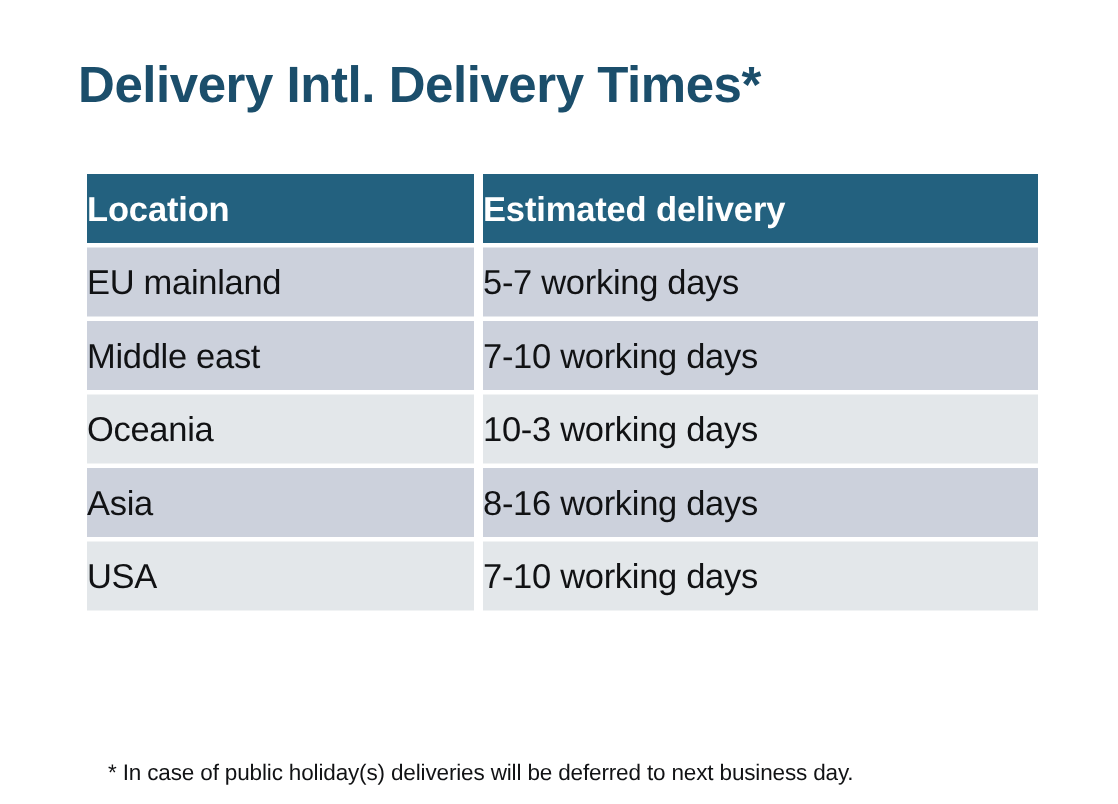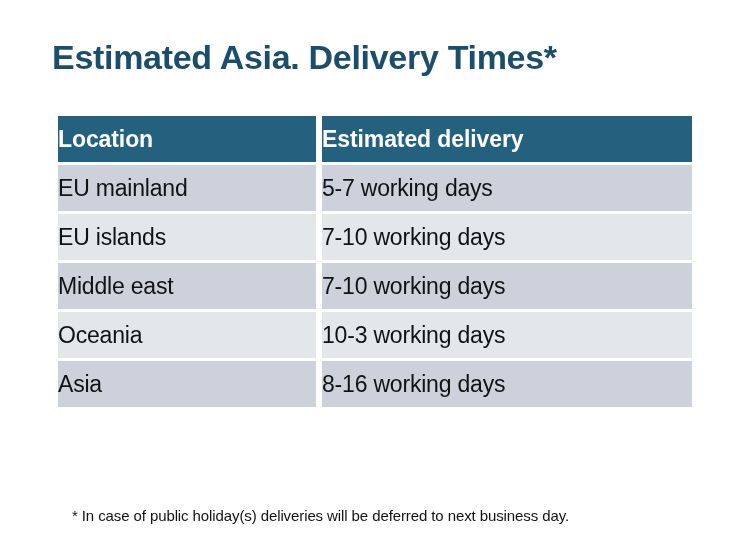--- a/index.html
+++ b/index.html
@@ -91,52 +91,52 @@
     color: #111214;
     letter-spacing: -0.1px;
     white-space: nowrap;
   }
 </style>
 </head>
 <body>
 
 <div class="page">
 
-  <div class="page-title">Estimated Asia. Delivery Times*</div>
+  <div class="page-title">Delivery Intl. Delivery Times*</div>
 
   <table class="delivery-table">
     <colgroup>
       <col class="col-location">
       <col class="col-estimate">
     </colgroup>
     <thead>
       <tr>
         <th class="head-cell">Location</th>
         <th class="head-cell">Estimated delivery</th>
       </tr>
     </thead>
     <tbody>
       <tr class="row-dark">
         <td class="body-cell">EU mainland</td>
         <td class="body-cell">5-7 working days</td>
       </tr>
-      <tr class="row-light">
-        <td class="body-cell">EU islands</td>
-        <td class="body-cell">7-10 working days</td>
-      </tr>
       <tr class="row-dark">
         <td class="body-cell">Middle east</td>
         <td class="body-cell">7-10 working days</td>
       </tr>
       <tr class="row-light">
         <td class="body-cell">Oceania</td>
         <td class="body-cell">10-3 working days</td>
       </tr>
       <tr class="row-dark">
         <td class="body-cell">Asia</td>
         <td class="body-cell">8-16 working days</td>
       </tr>
+      <tr class="row-light">
+        <td class="body-cell">USA</td>
+        <td class="body-cell">7-10 working days</td>
+      </tr>
     </tbody>
   </table>
 
   <div class="footnote">* In case of public holiday(s) deliveries will be deferred to next business day.</div>
 
 </div>
 
 </body></html>

